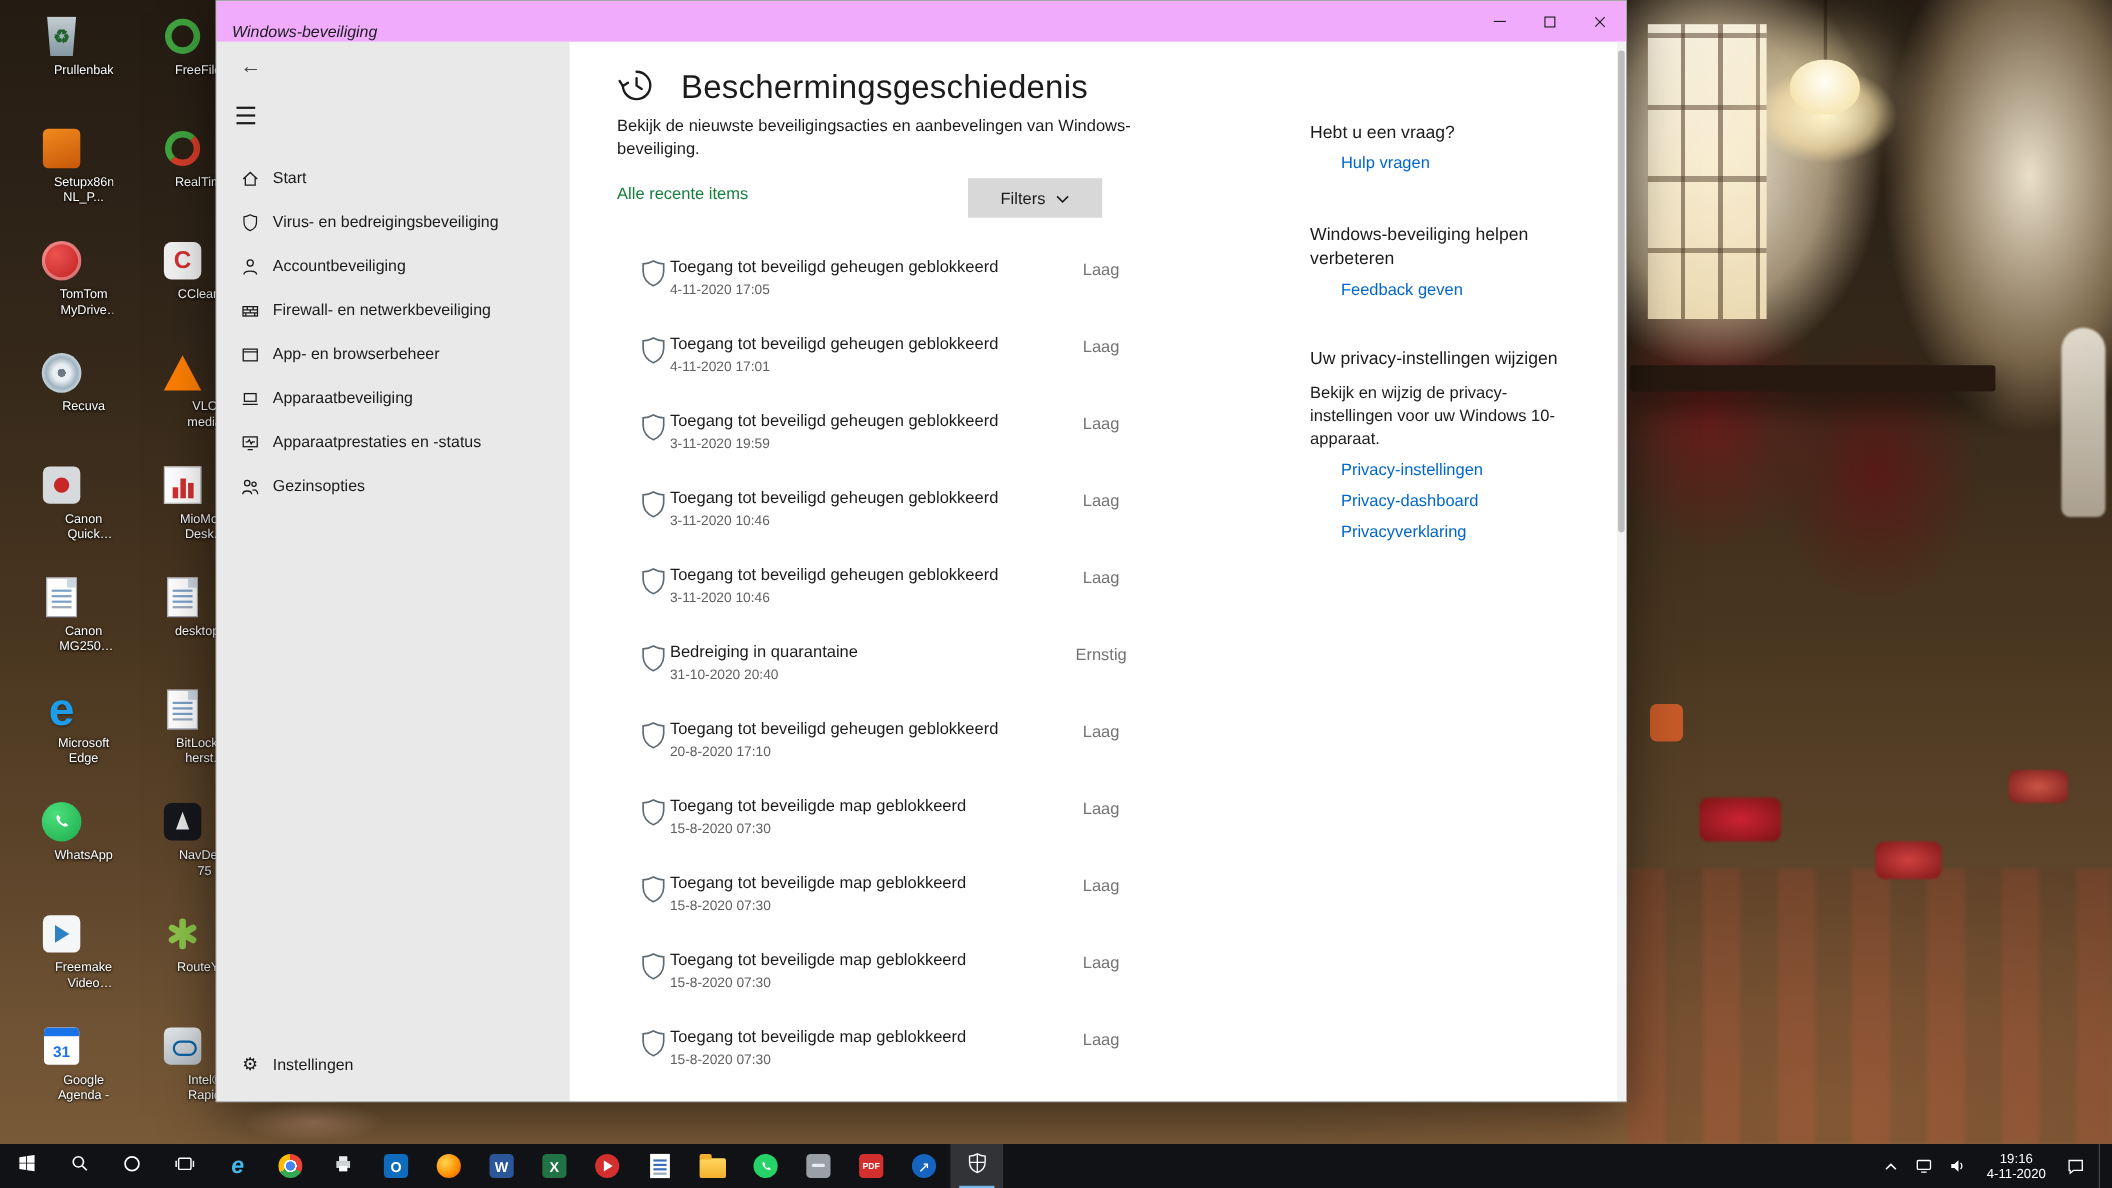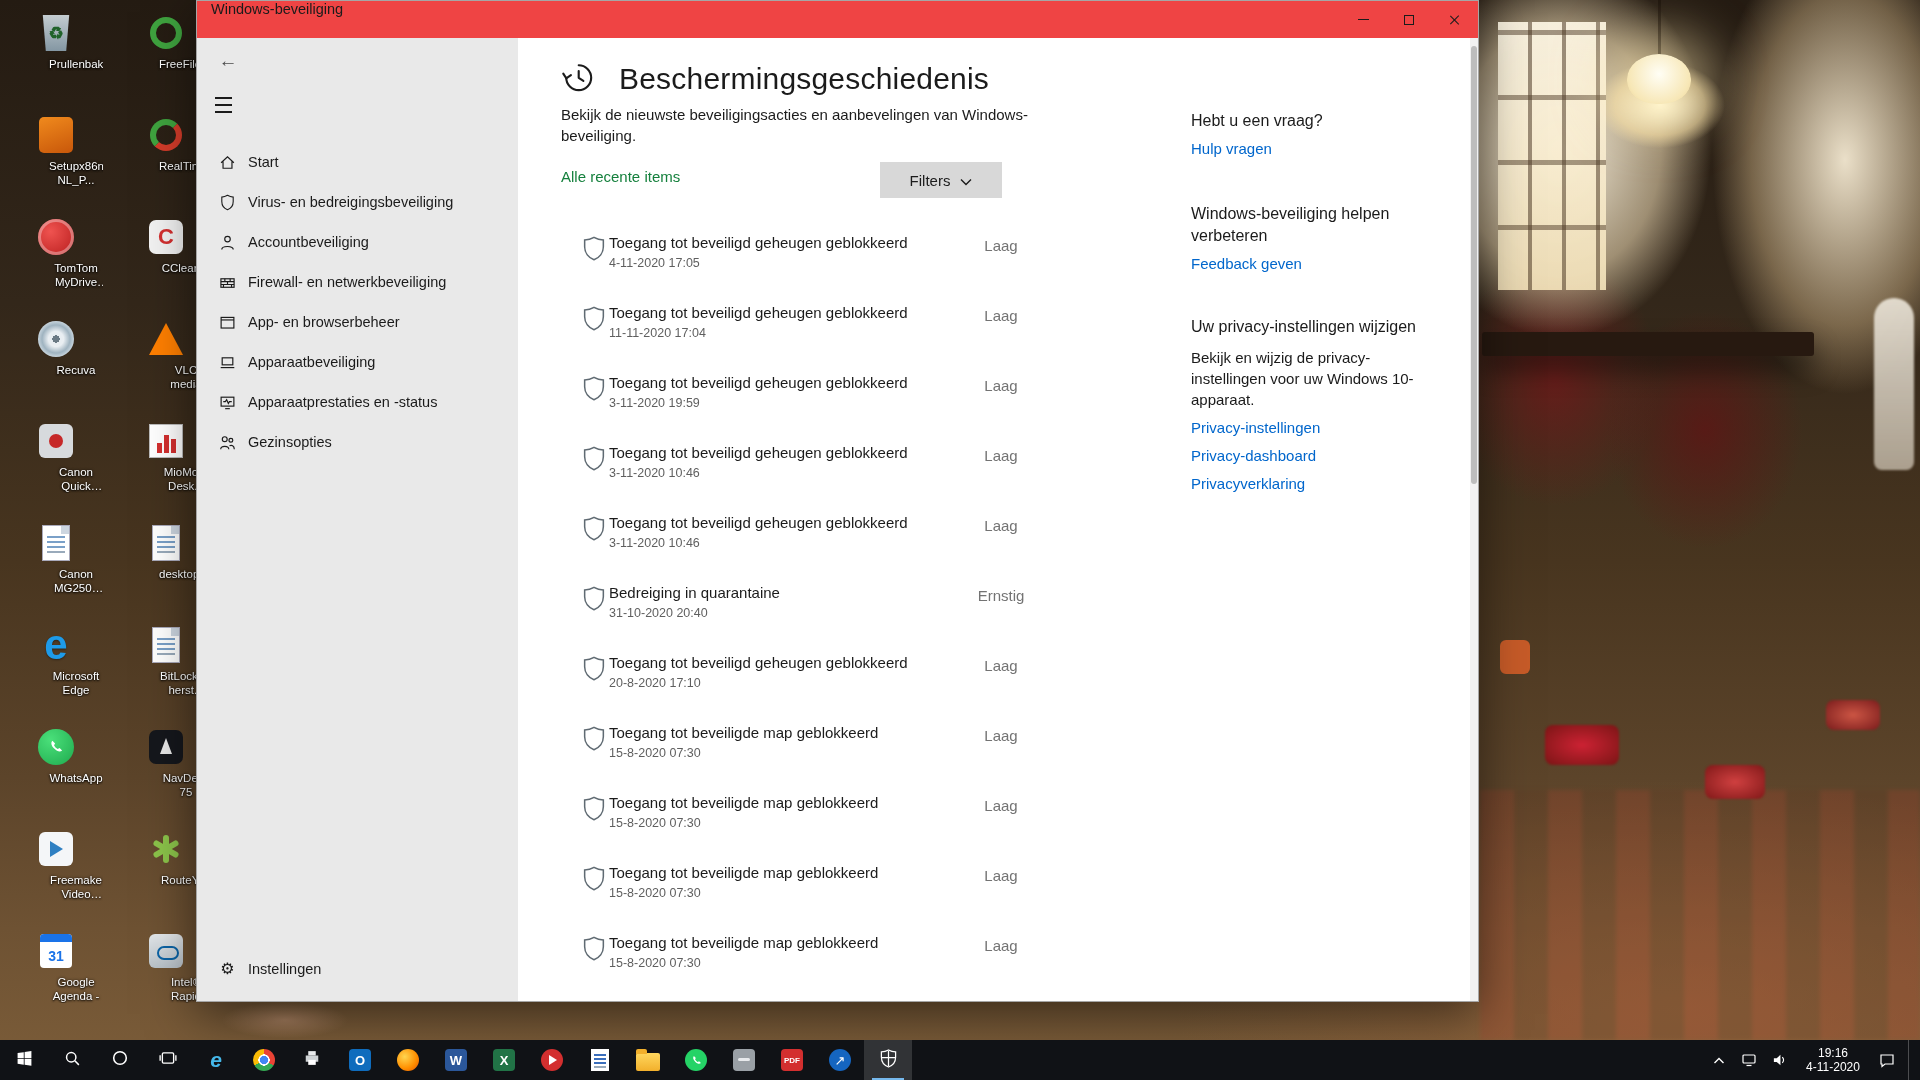--- a/index.html
+++ b/index.html
@@ -78,21 +78,21 @@
   .i-routeyou i::before { transform:rotate(60deg); left:0; top:0; }
   .i-routeyou i::after { transform:rotate(-60deg); left:0; top:0; }
   .i-gagenda { width:32px; height:34px; background:#fff; border-radius:4px; overflow:hidden; display:flex; align-items:flex-end; justify-content:center; font-size:14px; color:#1a73e8; position:relative; padding-bottom:4px; }
   .i-gagenda::before { content:""; position:absolute; top:0; left:0; right:0; height:8px; background:#1a73e8; }
   .i-intel { width:34px; height:34px; border-radius:6px; background:linear-gradient(180deg,#e3e7ea,#b9c2c9); position:relative; }
   .i-intel::after { content:""; position:absolute; left:8px; top:12px; width:18px; height:10px; border:2px solid #0b63a5; border-radius:8px; }
 
   
   .window { position:absolute; left:196px; top:0; width:1283px; height:1002px; background:#fff; z-index:10;
             border:1px solid rgba(0,0,0,.35); box-shadow:0 12px 46px rgba(0,0,0,.5); }
-  .titlebar { position:absolute; left:0; top:0; right:0; height:37px; background:#ef4444; display:flex; align-items:flex-start; }
+  .titlebar { position:absolute; left:0; top:0; right:0; height:37px; background:#f0abfc; display:flex; align-items:flex-end;font-style:italic; }
   .win-title { margin-left:14px; font-size:14.5px; color:#1b1b1b; }
   .win-controls { position:absolute; right:0; top:0; height:37px; display:flex; }
   .wc { width:46px; height:37px; display:flex; align-items:center; justify-content:center; position:relative; }
   .wc-min { width:11px; height:1.4px; background:#1b1b1b; }
   .wc-max { width:10px; height:10px; border:1.2px solid #1b1b1b; }
   .wc-x { position:relative; width:12px; height:12px; }
   .wc-x::before, .wc-x::after { content:""; position:absolute; left:5.4px; top:0; width:1.4px; height:12px; background:#1b1b1b; }
   .wc-x::before { transform:rotate(45deg); } .wc-x::after { transform:rotate(-45deg); }
 
   .window-body { position:absolute; left:0; top:37px; right:0; bottom:0; display:flex; }
@@ -122,21 +122,21 @@
   .event-list { position:absolute; left:43px; top:188px; width:560px; }
   .event-row { position:relative; height:70px; }
   .ev-shield { position:absolute; left:22px; top:10px; }
   .ev-title { position:absolute; left:48px; top:8px; font-size:15px; color:#1b1b1b; white-space:nowrap; }
   .ev-date { position:absolute; left:48px; top:30px; font-size:12.5px; color:#5f5f5f; }
   .ev-sev { position:absolute; left:400px; top:11px; width:80px; text-align:center; font-size:15px; color:#737373; }
 
   
   .help-panel { position:absolute; left:673px; top:72px; width:248px; }
   .hp-title { font-size:16px; color:#1b1b1b; line-height:22px; }
-  .hp-link { display:block; margin-top:8px; font-size:15px; color:#0066cc; text-decoration:none; cursor:pointer; }
+  .hp-link { display:block; margin-top:8px; font-size:15px; color:#0066cc; text-decoration:none; cursor:pointer;margin-left:28px; }
   .hp-gap-lg { margin-top:46px; }
   .hp-gap-md { margin-top:44px; }
   .hp-text { margin-top:9px; font-size:15px; line-height:21px; color:#1b1b1b; }
   .hp-links .hp-link { margin-top:7px; line-height:21px; }
 
   
   .scrollbar { position:absolute; right:0; top:0; bottom:0; width:8px; background:#f2f2f2; }
   .scroll-thumb { position:absolute; right:1px; top:8px; width:6px; height:438px; background:#bdbdbd; border-radius:3px; }
 
   
@@ -463,21 +463,21 @@
                 </svg></span>
             <div class="ev-title">Toegang tot beveiligd geheugen geblokkeerd</div>
             <div class="ev-date">4-11-2020 17:05</div>
             <div class="ev-sev">Laag</div>
           </div>
           <div class="event-row">
             <span class="ev-shield"><svg width="22" height="25" viewBox="0 0 20 23">
                   <path d="M10 1.2 C12.6 2.7 15.6 3.5 18.6 3.6 V10 C18.6 15.4 15 19.9 10 21.8 C5 19.9 1.4 15.4 1.4 10 V3.6 C4.4 3.5 7.4 2.7 10 1.2 Z" fill="none" stroke="#5f6a72" stroke-width="1.4"></path>
                 </svg></span>
             <div class="ev-title">Toegang tot beveiligd geheugen geblokkeerd</div>
-            <div class="ev-date">11-11-2020 17:04</div>
+            <div class="ev-date">4-11-2020 17:01</div>
             <div class="ev-sev">Laag</div>
           </div>
           <div class="event-row">
             <span class="ev-shield"><svg width="22" height="25" viewBox="0 0 20 23">
                   <path d="M10 1.2 C12.6 2.7 15.6 3.5 18.6 3.6 V10 C18.6 15.4 15 19.9 10 21.8 C5 19.9 1.4 15.4 1.4 10 V3.6 C4.4 3.5 7.4 2.7 10 1.2 Z" fill="none" stroke="#5f6a72" stroke-width="1.4"></path>
                 </svg></span>
             <div class="ev-title">Toegang tot beveiligd geheugen geblokkeerd</div>
             <div class="ev-date">3-11-2020 19:59</div>
             <div class="ev-sev">Laag</div>
           </div>

